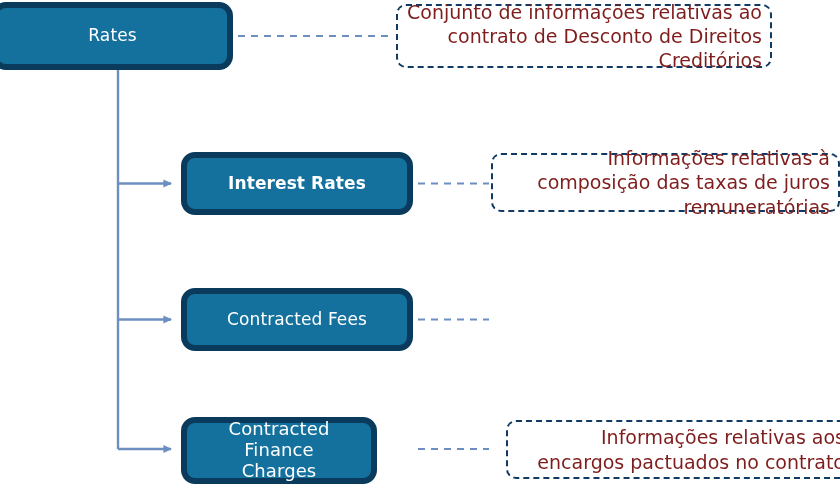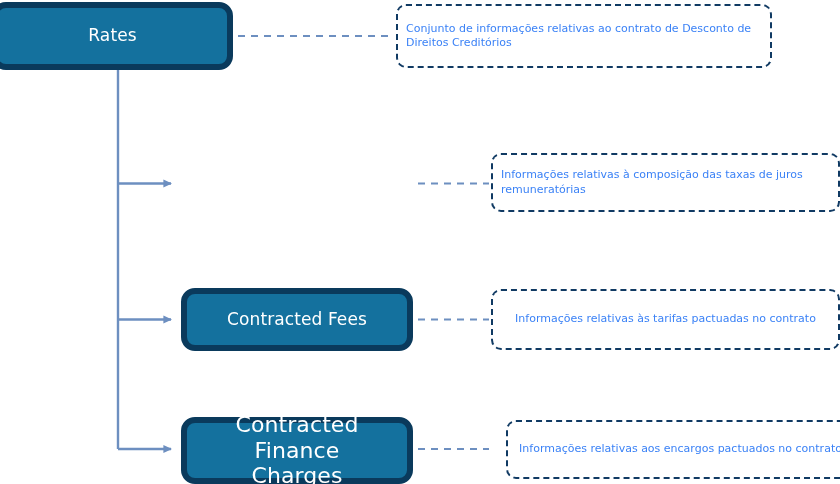--- a/index.html
+++ b/index.html
@@ -66,41 +66,41 @@
   #node-contracted-fees {
     left: 181px;
     top: 288px;
     width: 232px;
     height: 63px;
     font-size: 17px;
   }
   #node-contracted-finance-charges {
     left: 181px;
     top: 417px;
-    width: 232px;
+    width: 196px;
     height: 67px;
     border-bottom-left-radius: 14px;
     border-bottom-right-radius: 14px;
-    font-size: 22px;
+    font-size: 18px;
     text-align: center;
   }
 
   
   .note {
     position: absolute;
     box-sizing: border-box;
     background: #ffffff;
     border: 2px dashed #103a63;
     border-radius: 10px;
-    color: #3b82f6;
+    color: #7f1d1d;
     display: flex;
     align-items: center;
     justify-content: center;
-    text-align: left;
-    font-size: 11px;
+    text-align: right;
+    font-size: 19px;
     line-height: 1.28;
   }
   .note-text {
     display: block;
     padding: 0 8px;
   }
 
   #note-data {
     left: 396px;
     top: 4px;
@@ -149,39 +149,39 @@
     <path d="M 238 36 L 394 36" stroke="#6d8fc0" stroke-width="1.8" fill="none" stroke-dasharray="7 6"></path>
     <path d="M 418 183.5 L 489 183.5" stroke="#6d8fc0" stroke-width="1.8" fill="none" stroke-dasharray="7 6"></path>
     <path d="M 418 319.5 L 489 319.5" stroke="#6d8fc0" stroke-width="1.8" fill="none" stroke-dasharray="7 6"></path>
     <path d="M 418 449 L 489 449" stroke="#6d8fc0" stroke-width="1.8" fill="none" stroke-dasharray="7 6"></path>
   </svg>
 
   <div class="node" id="node-data">
     <span class="node-label">Rates</span>
   </div>
 
+  <div class="node" id="node-interest-rates">
+    <span class="node-label">Interest Rates</span>
+  </div>
 
   <div class="node" id="node-contracted-fees">
     <span class="node-label">Contracted Fees</span>
   </div>
 
   <div class="node" id="node-contracted-finance-charges">
     <span class="node-label">Contracted Finance
 Charges</span>
   </div>
 
   <div class="note" id="note-data">
     <span class="note-text">Conjunto de informações relativas ao contrato de Desconto de Direitos Creditórios</span>
   </div>
 
   <div class="note" id="note-interest-rates">
     <span class="note-text">Informações relativas à composição das taxas de juros remuneratórias</span>
   </div>
 
-  <div class="note" id="note-contracted-fees">
-    <span class="note-text">Informações relativas às tarifas pactuadas no contrato</span>
-  </div>
 
   <div class="note" id="note-contracted-finance-charges">
     <span class="note-text">Informações relativas aos encargos pactuados no contrato</span>
   </div>
 
 </div>
 
 </body></html>

